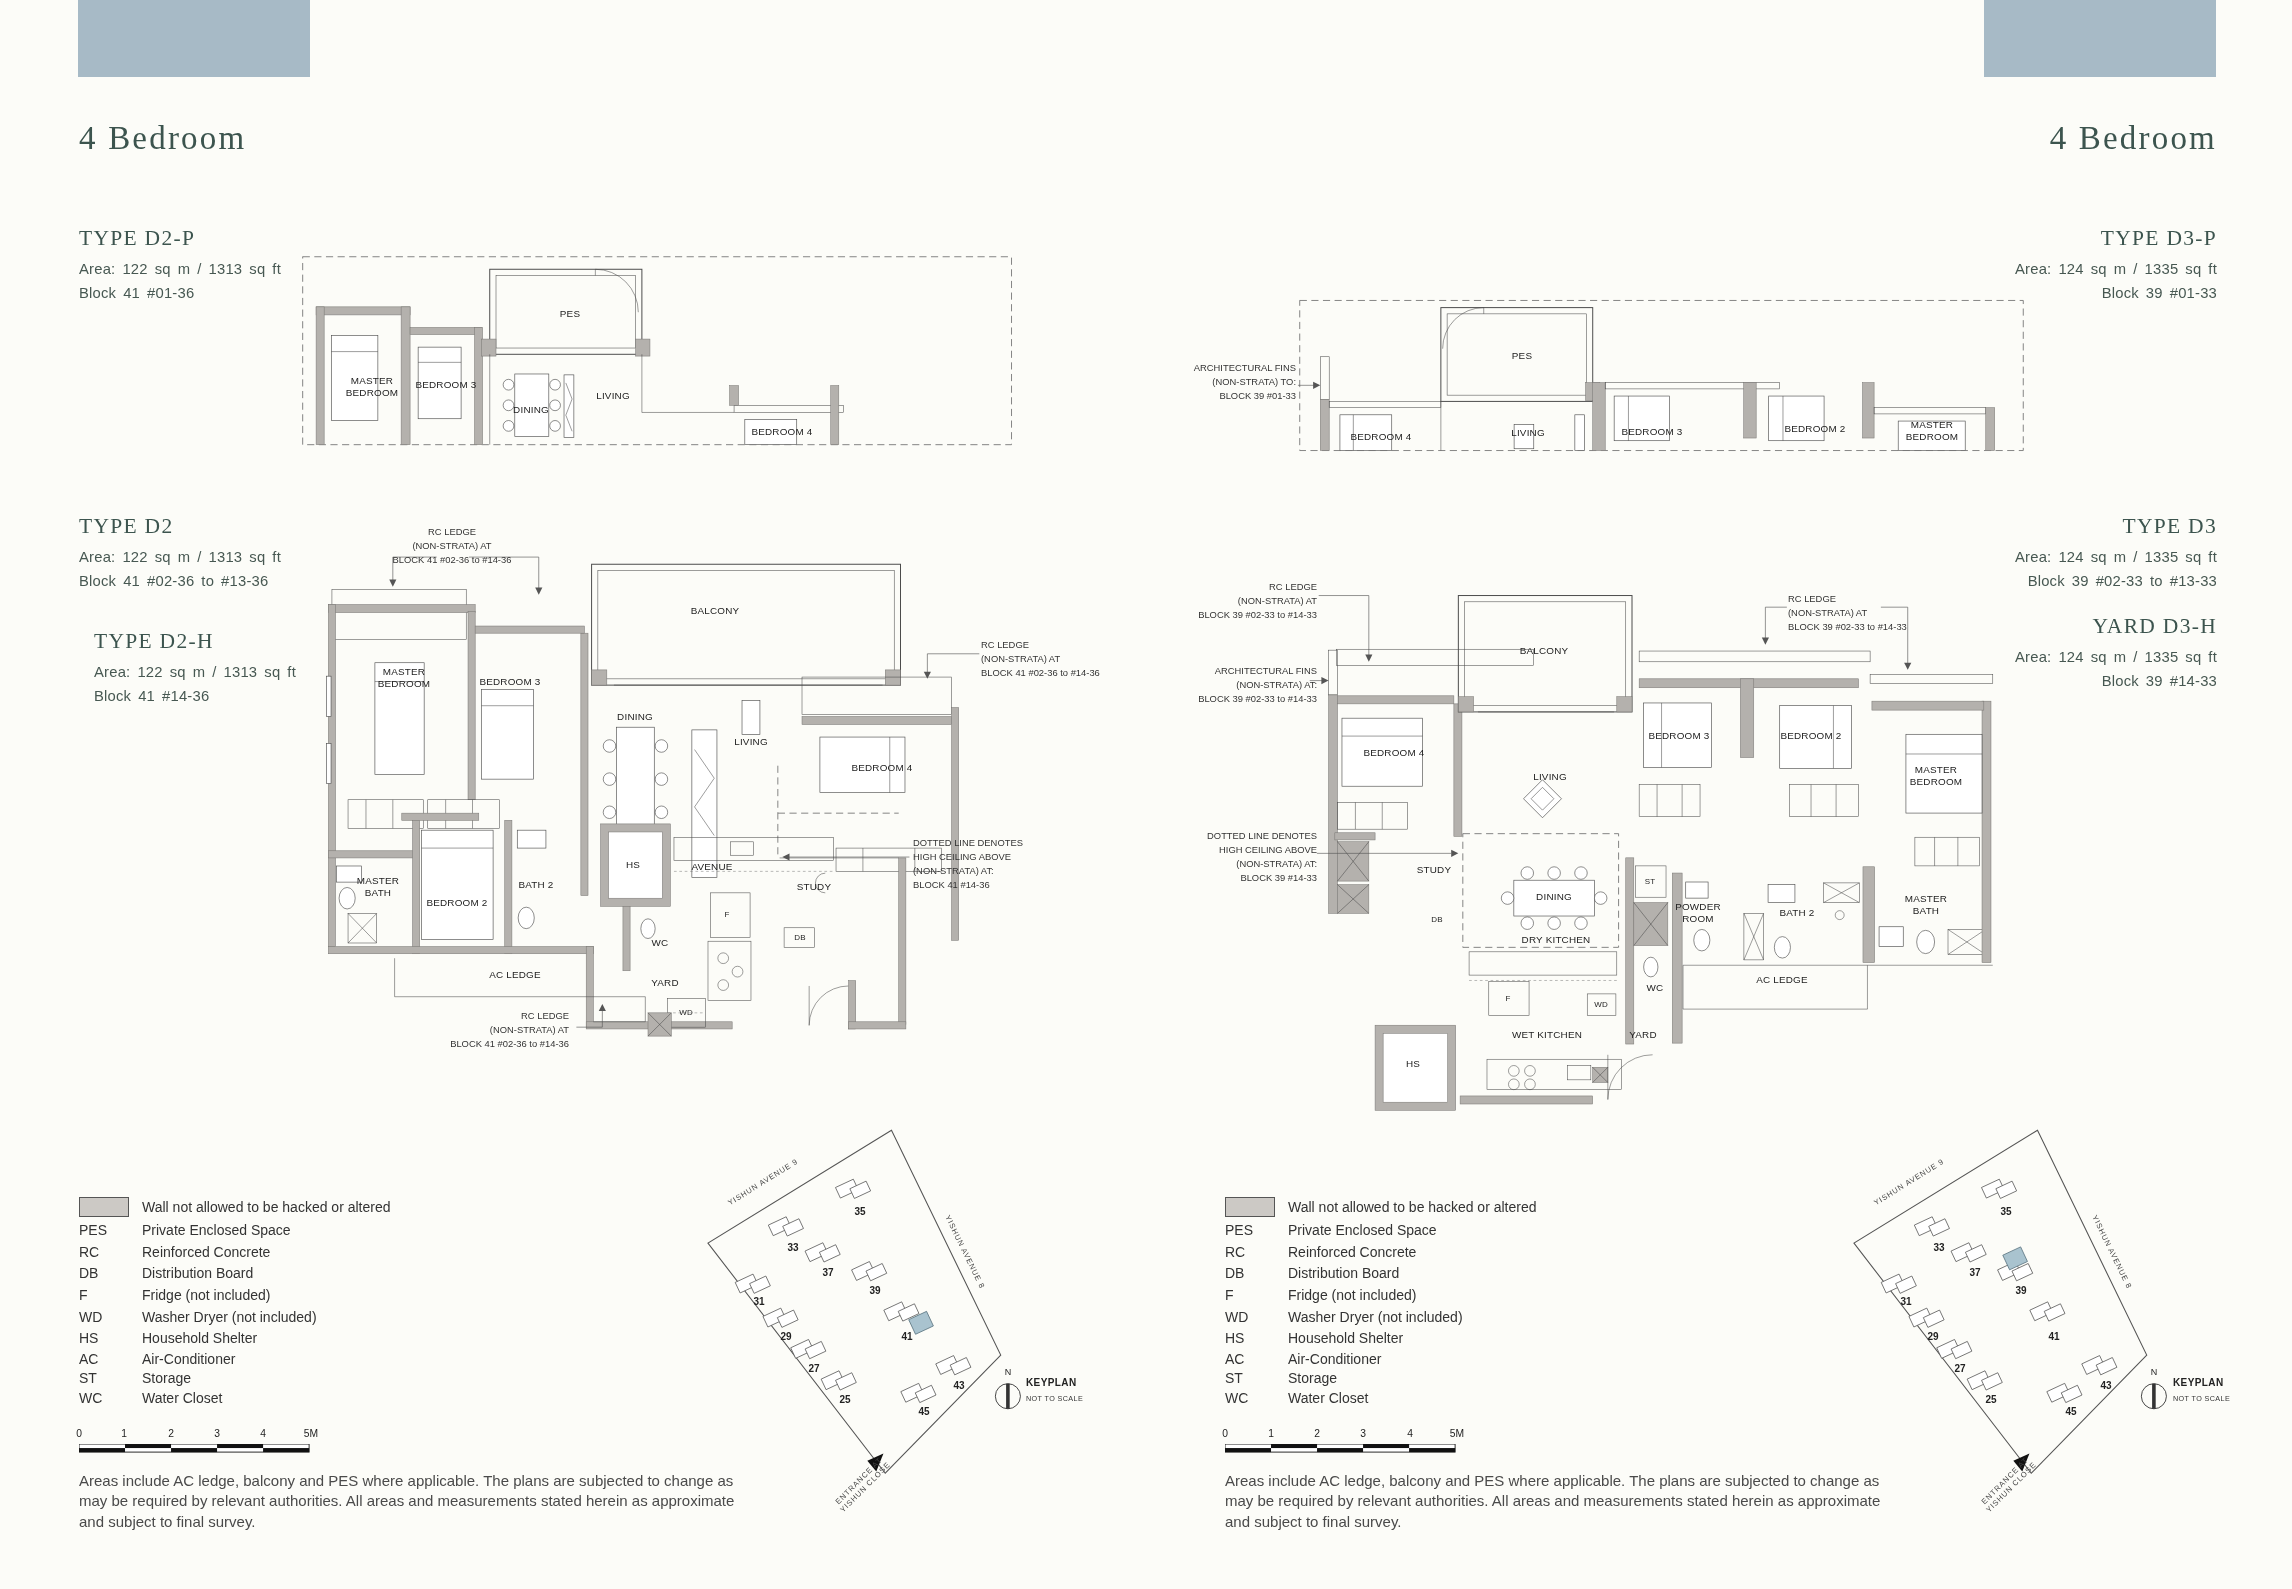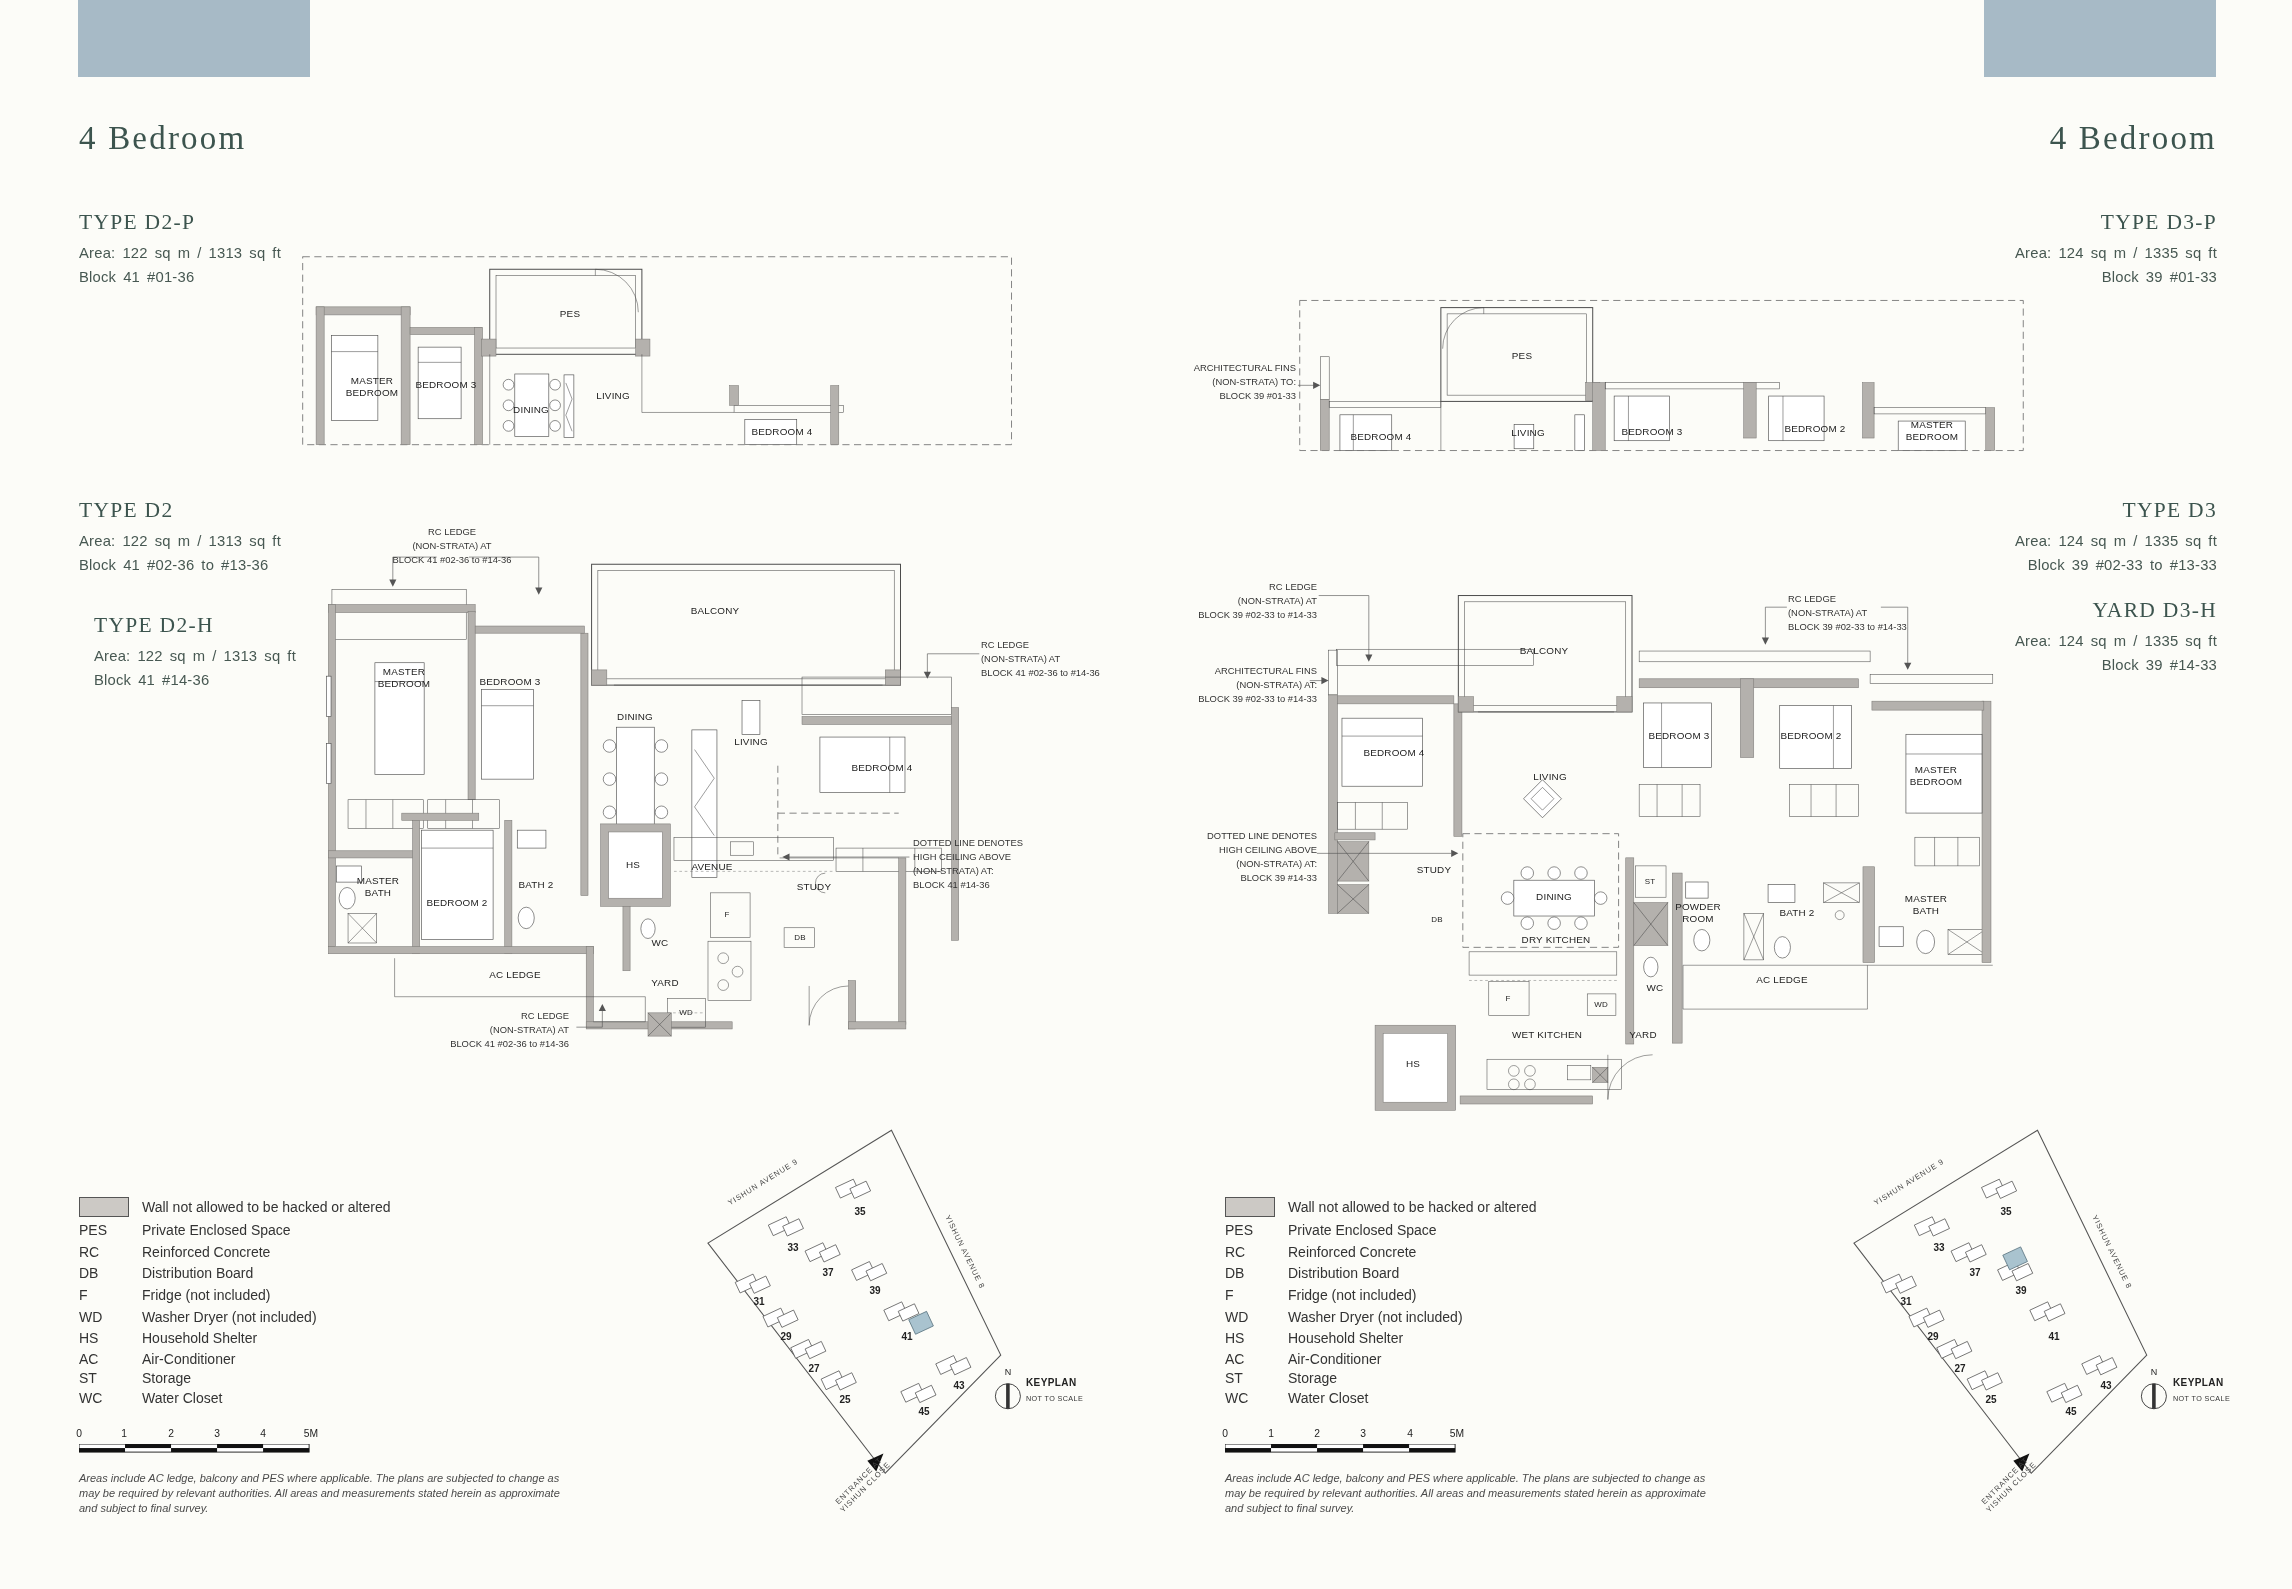--- a/index.html
+++ b/index.html
@@ -1,32 +1,32 @@
 <!DOCTYPE html>
 <html style="font-size:14.3px"><head>
 <meta charset="utf-8">
 <style>
   html,body{margin:0;padding:0;}
   body{width:2293px;height:1590px;position:relative;background:#fcfcf8;font-family:"Liberation Sans",sans-serif;overflow:hidden;}
   .deco{position:absolute;width:232px;height:77px;background:#a7bac6;}
   .heading{position:absolute;font-family:"Liberation Serif",serif;font-size:33px;color:#3c544e;letter-spacing:2.2px;white-space:nowrap;}
   .heading.tr{transform:translateX(-100%);}
-  .typeblock{position:absolute;color:#3c544e;white-space:nowrap;}
+  .typeblock{position:absolute;color:#3c544e;white-space:nowrap;margin-top:16px;}
   .typeblock.tr{transform:translateX(-100%);text-align:right;}
   .typeblock .tn{font-family:"Liberation Serif",serif;font-size:21.5px;letter-spacing:1.3px;margin:0 0 6.3px 0;}
   .typeblock .ta{font-size:14.8px;line-height:24px;color:#475852;word-spacing:2.7px;letter-spacing:0.2px;}
   .lb{position:absolute;font-size:9.9px;color:#222;white-space:pre-line;line-height:1.25;text-align:center;transform:translate(-50%,-50%);letter-spacing:0.2px;}
   .lb.sm{font-size:8px;}
   .ann{position:absolute;font-size:9.4px;color:#333;white-space:pre-line;line-height:1.5;text-align:left;}
   .ann.cx{transform:translateX(-50%);text-align:center;}
   .ann.tr{transform:translateX(-100%);text-align:right;}
   .swatch{position:absolute;width:48px;height:18px;background:#ccc9c5;border:1.3px solid #555;}
   .lg{position:absolute;font-size:14px;color:#333;white-space:nowrap;}
   .sbn{position:absolute;font-size:10.3px;color:#222;transform:translateX(-50%);}
-  .disc{position:absolute;font-style:italic;font-size:11px;color:#4a4a4a;line-height:1.35;white-space:pre-line;}
+  .disc{position:absolute;font-size:15px;color:#4a4a4a;line-height:1.35;white-space:pre-line;}
   .kpn{position:absolute;font-size:10px;font-weight:bold;color:#222;transform:translate(-50%,-50%);}
   .kpr{position:absolute;font-size:7.6px;color:#444;letter-spacing:0.9px;white-space:pre-line;text-align:center;}
   .kpt{position:absolute;font-size:10px;font-weight:bold;color:#222;letter-spacing:0.4px;}
   .kps{position:absolute;font-size:7.2px;color:#333;letter-spacing:0.4px;}
   .kpN{position:absolute;font-size:9px;color:#222;transform:translateX(-50%);}
   svg{position:absolute;}
   .w{fill:#b4b1ad;stroke:#7a7875;stroke-width:.6;}
   .t{fill:none;stroke:#4a4a4a;stroke-width:1.1;}
   .t2{fill:none;stroke:#4a4a4a;stroke-width:.6;}
   .f{fill:#fff;stroke:#4a4a4a;stroke-width:.7;}

